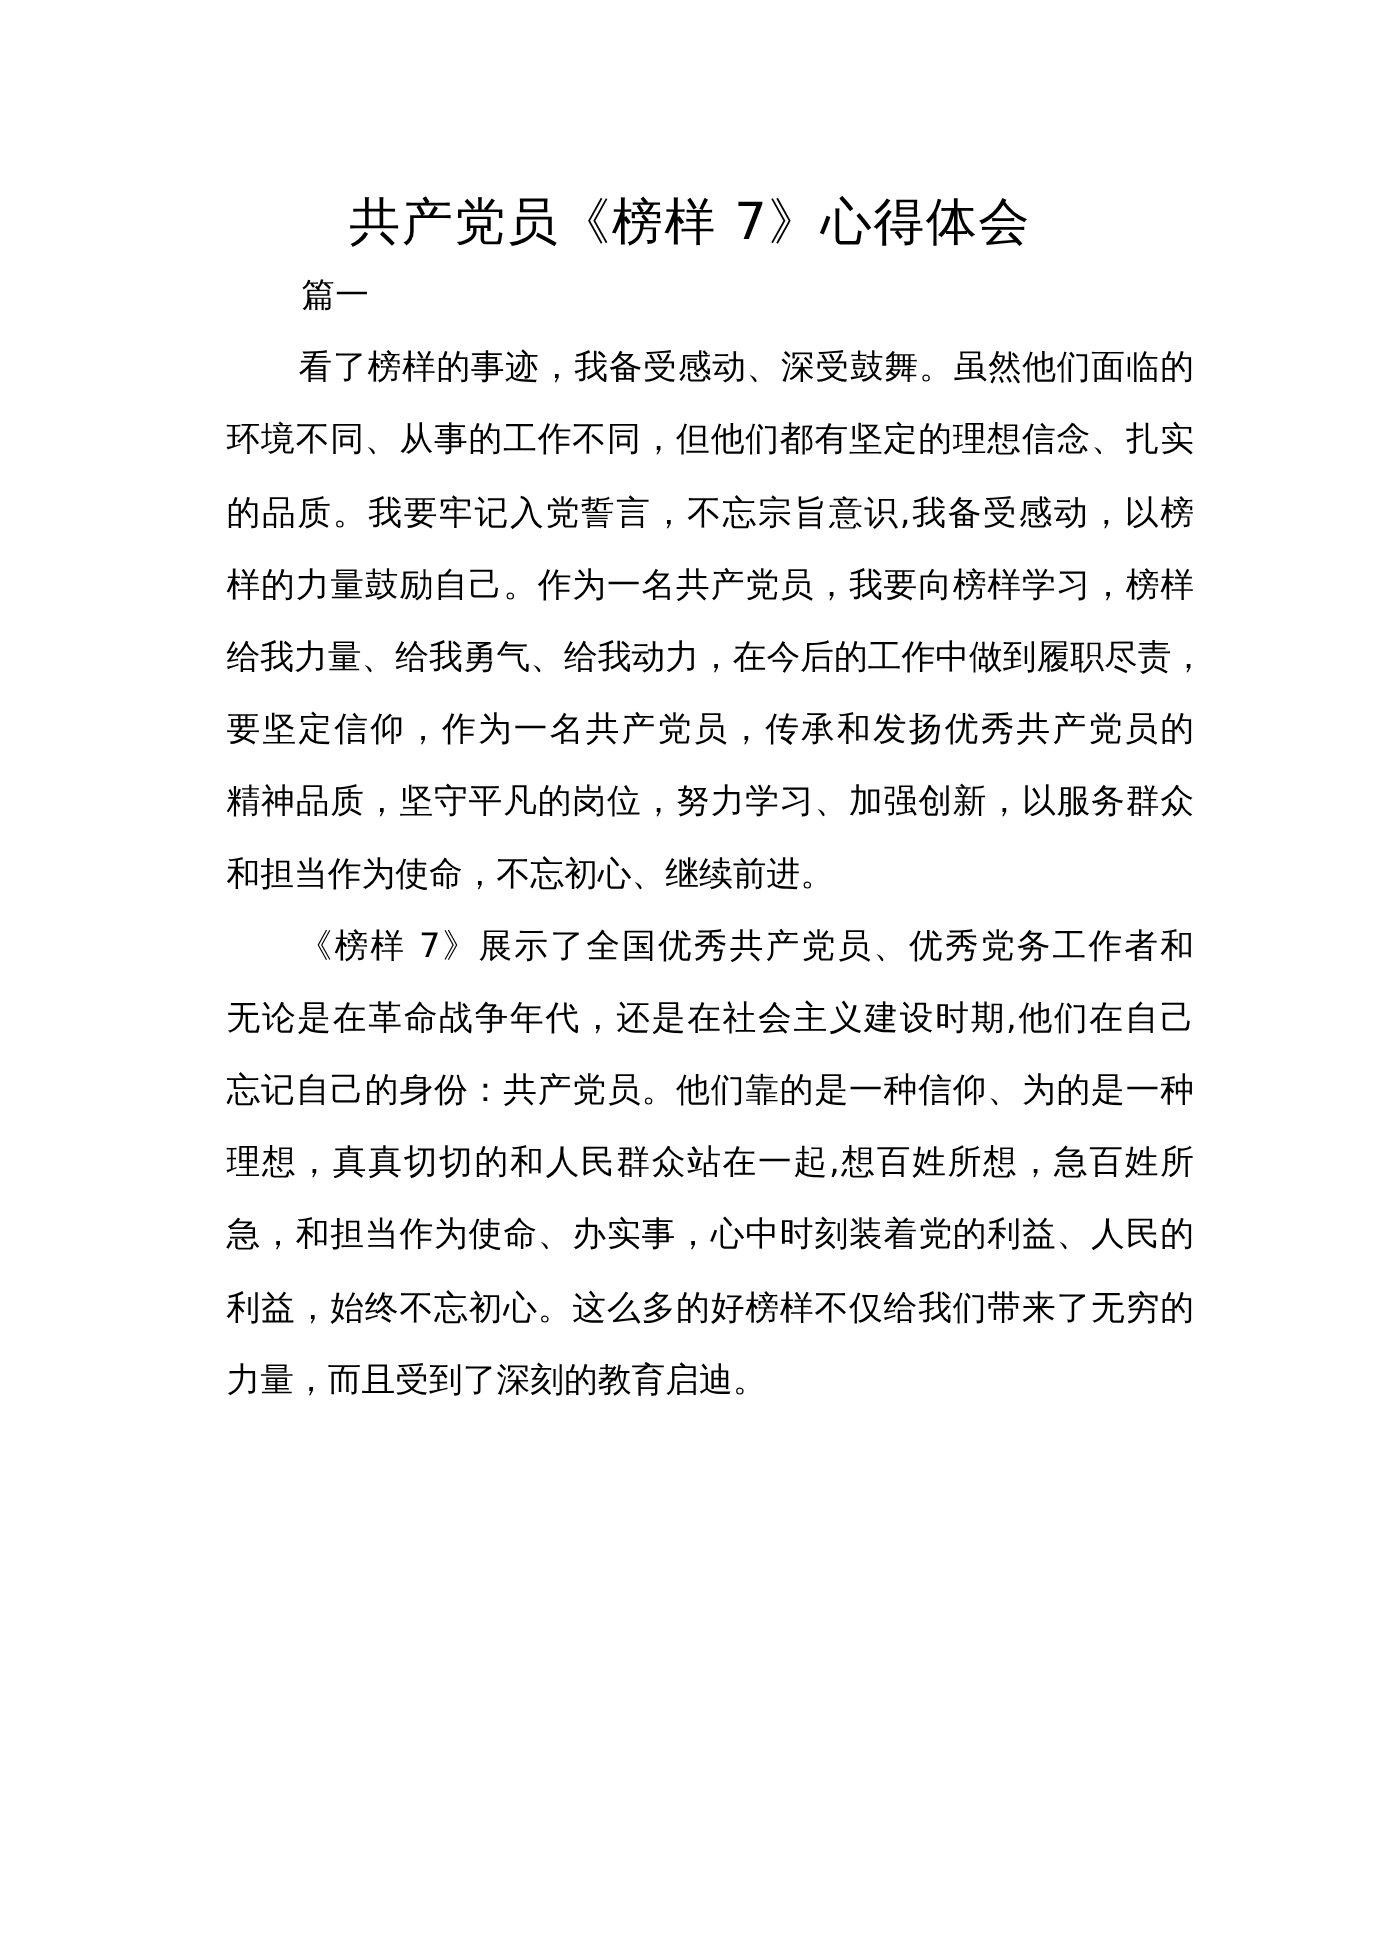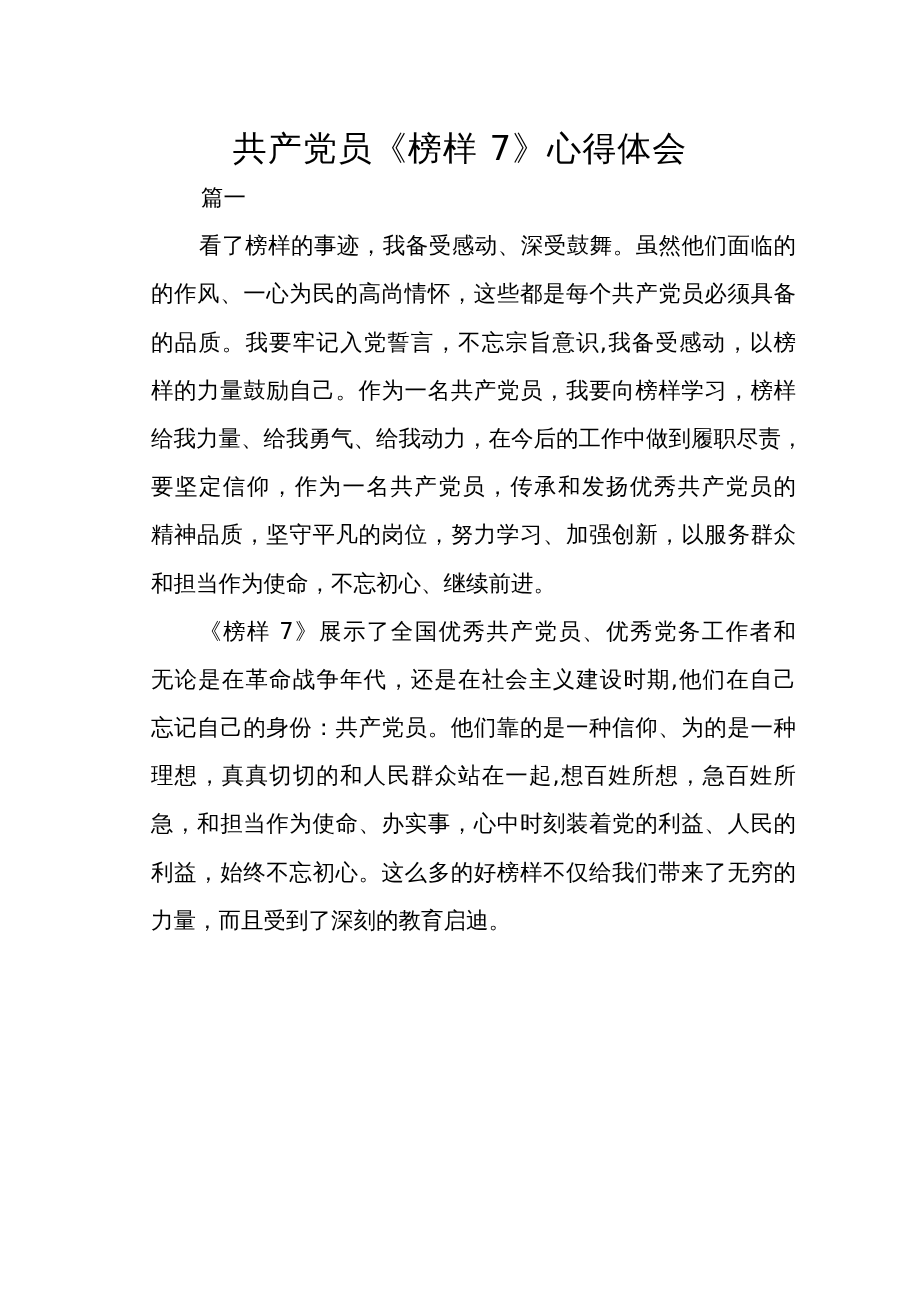--- a/index.html
+++ b/index.html
@@ -67,21 +67,21 @@
 </head>
 <body>
 
 <div class="page">
   <h1 class="title">共产党员《榜样 7》心得体会</h1>
 
   <div class="body-text" style="top:173px;">
 
     <span class="heading-line">篇一</span>
     <span class="line indent">看了榜样的事迹，我备受感动、深受鼓舞。虽然他们面临的</span>
-    <span class="line">的作风、一心为民的高尚情怀，这些都是每个共产党员必须具备</span>
+    <span class="line">环境不同、从事的工作不同，但他们都有坚定的理想信念、扎实</span>
     <span class="line">的品质。我要牢记入党誓言，不忘宗旨意识,我备受感动，以榜</span>
     <span class="line">样的力量鼓励自己。作为一名共产党员，我要向榜样学习，榜样</span>
     <span class="line">给我力量、给我勇气、给我动力，在今后的工作中做到履职尽责，</span>
     <span class="line">要坚定信仰，作为一名共产党员，传承和发扬优秀共产党员的</span>
     <span class="line">精神品质，坚守平凡的岗位，努力学习、加强创新，以服务群众</span>
     <span class="line last">和担当作为使命，不忘初心、继续前进。</span>
 
     <span class="line indent">《榜样 7》展示了全国优秀共产党员、优秀党务工作者和</span>
     <span class="line">无论是在革命战争年代，还是在社会主义建设时期,他们在自己</span>
     <span class="line">忘记自己的身份：共产党员。他们靠的是一种信仰、为的是一种</span>

